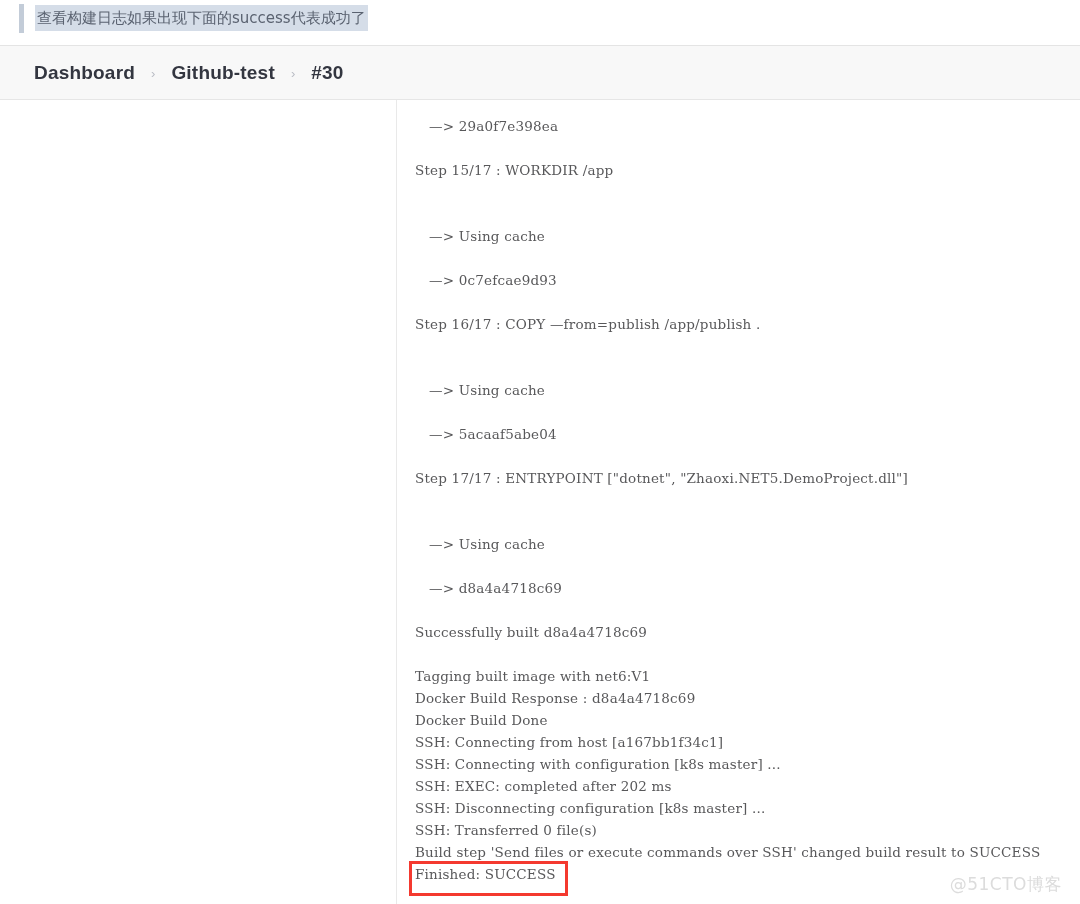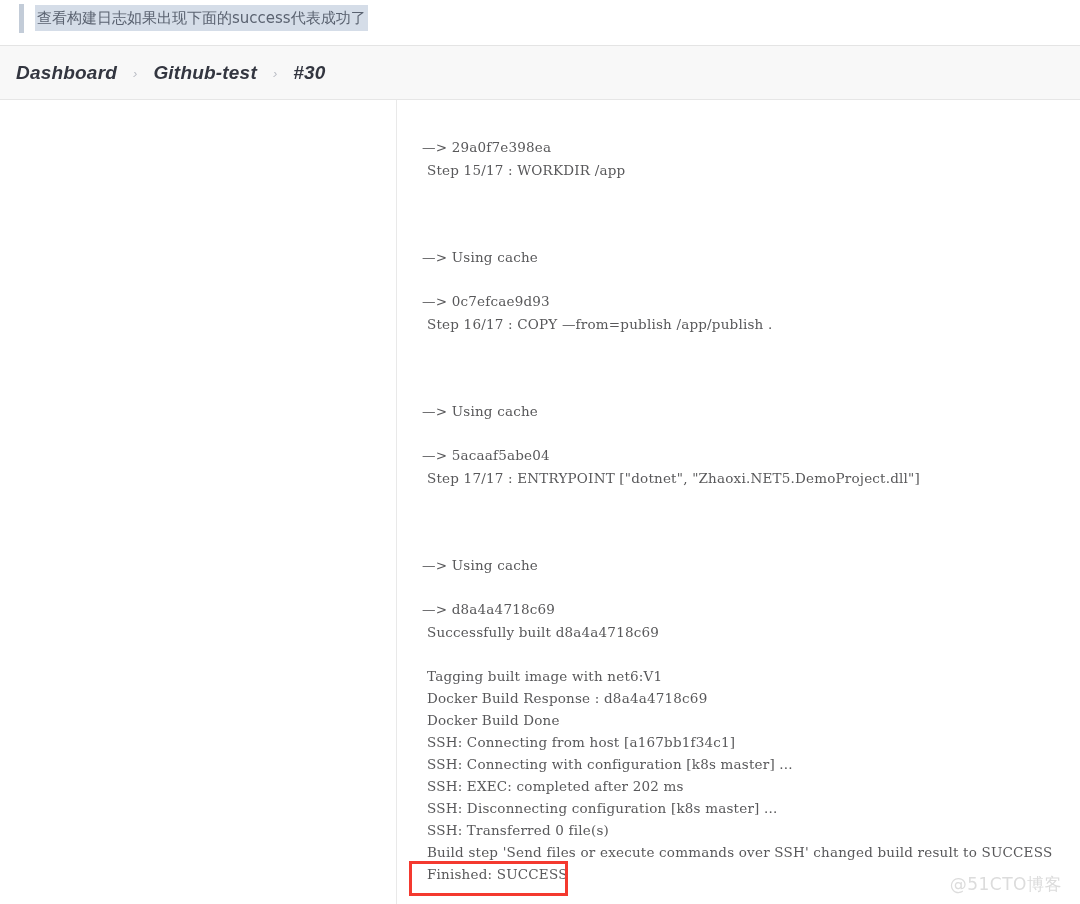--- a/index.html
+++ b/index.html
@@ -66,22 +66,21 @@
     height: 54px;
     background: #f8f8f8;
     border-bottom: 1px solid #e6e6e6;
     display: flex;
     align-items: center;
     box-sizing: border-box;
   }
   .breadcrumb {
     display: flex;
     align-items: center;
-    padding-left: 16px;
-    font-style: italic;
+    padding-left: 34px;
   }
   .crumb {
     font-size: 19px;
     font-weight: bold;
     color: #333640;
     letter-spacing: 0.2px;
     font-family: "Liberation Sans", sans-serif;
   }
   .crumb-sep {
     color: #b9bcc4;
@@ -119,27 +118,26 @@
     width: 660px;
     height: 804px;
     font-family: "DejaVu Serif", "Liberation Serif", serif;
     font-size: 13.5px;
     color: #58585a;
     white-space: pre;
     letter-spacing: 0.2px;
   }
   .log-line {
     position: absolute;
-    left: 12px;
+    left: 0;
     white-space: pre;
     line-height: 18px;
   }
   .log-line.indent {
-    left: 7px;
-    margin-top: 21px;
+    left: 14px;
   }
 
   
   .highlight-box {
     position: absolute;
     left: 409px;
     top: 861px;
     width: 159px;
     height: 35px;
     border: 3px solid #f4392f;

